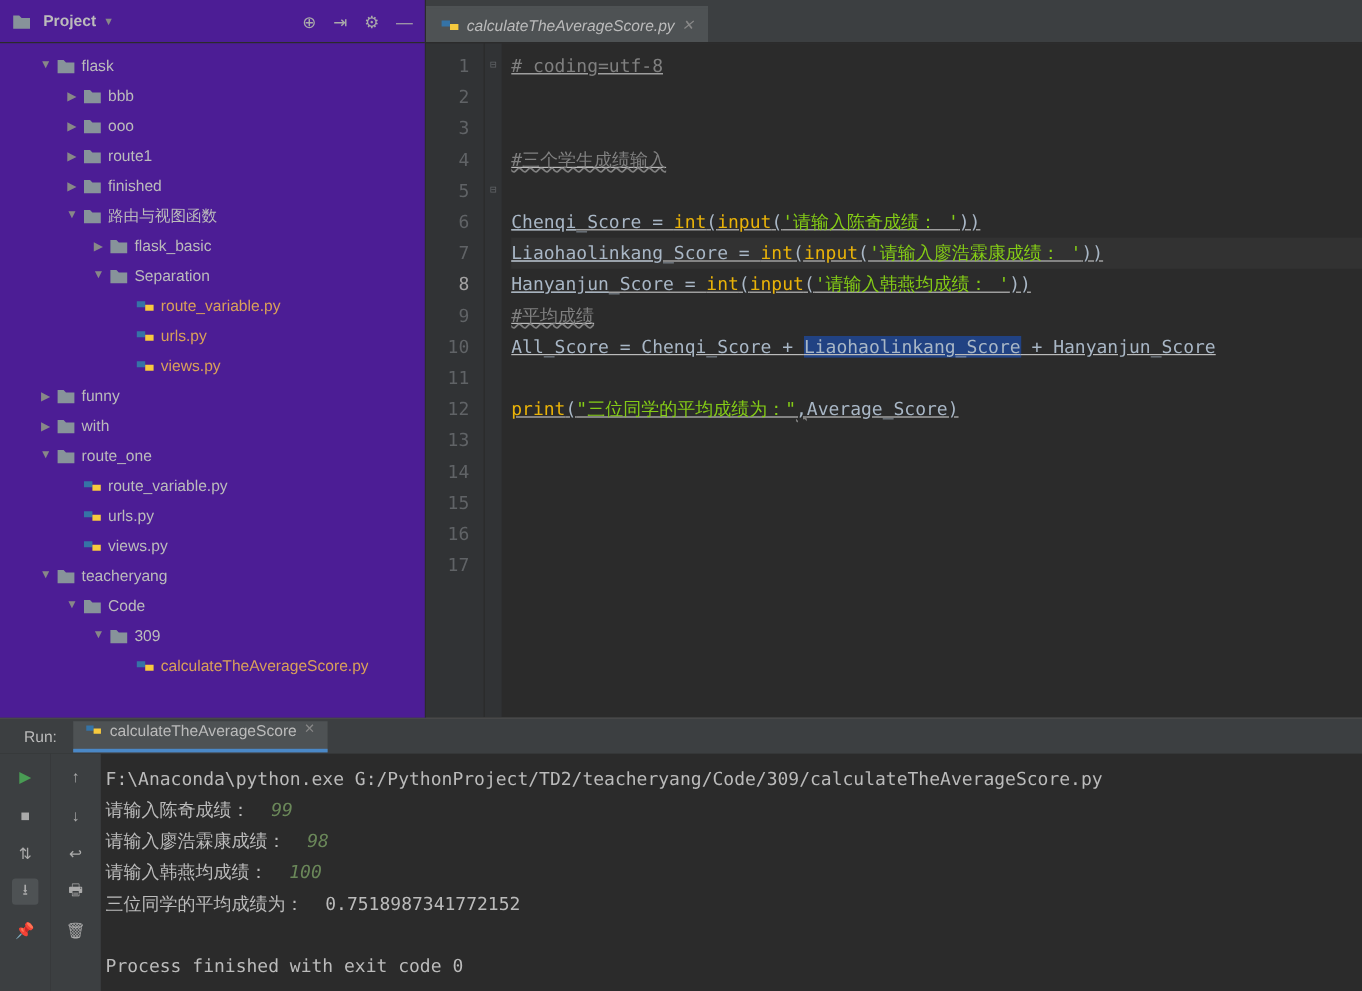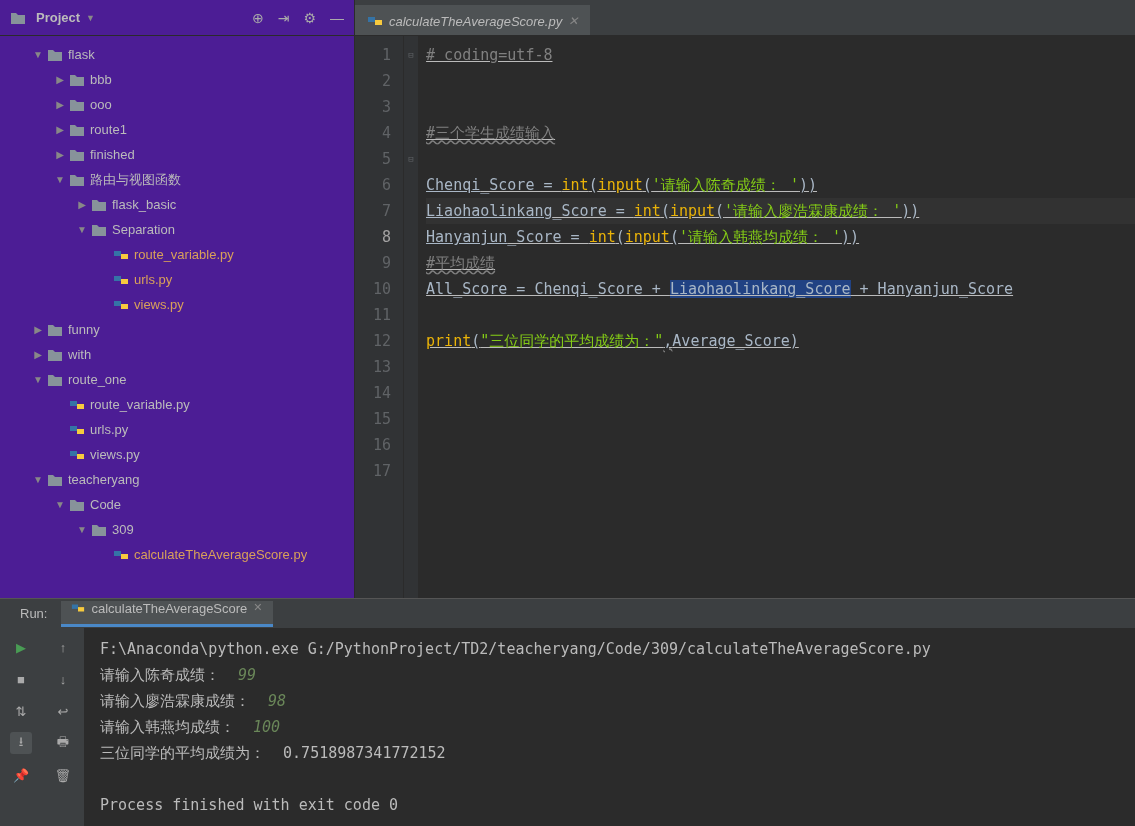--- a/index.html
+++ b/index.html
@@ -43,21 +43,21 @@
 .run-panel { height:228px; background:#2b2b2b; border-top:1px solid #555; display:flex; flex-direction:column; }
 .run-head { height:30px; background:#3c3f41; display:flex; align-items:center; padding:0 20px; gap:10px; }
 .run-tab { background:#4e5254; height:26px; padding:0 10px; display:flex; align-items:flex-start; gap:6px; border-bottom:3px solid #4a88c7; color:#bbb; margin-left:4px; }
 .run-tab .close { color:#888; font-size:11px; cursor:pointer; }
 .run-body { flex:1; display:flex; }
 .run-tools { width:42px; background:#3c3f41; display:flex; flex-direction:column; align-items:center; padding-top:8px; gap:10px; }
 .run-tools2 { width:42px; background:#3c3f41; display:flex; flex-direction:column; align-items:center; padding-top:8px; gap:10px; }
 .rt { width:22px; height:22px; display:flex; align-items:center; justify-content:center; color:#aaa; cursor:pointer; font-size:13px; }
 .rt.play { color:#499c54; }
 .rt.sel { background:#4e5254; border-radius:3px; }
-.console { flex:1; font-family:Consolas,monospace; font-size:15px; line-height:26px; padding:8px 16px; color:#bbb; white-space:pre; overflow:auto; }
+.console { flex:1; font-family:Consolas,monospace; font-size:15px; line-height:26px; padding:8px 4px; color:#bbb; white-space:pre; overflow:auto; }
 .console .grn { color:#6a8759; font-style:italic; }
 svg { display:block; }
 .ico-folder { width:16px; height:14px; }
 .ico-chev { font-size:9px; color:#888; }
 </style>
 </head>
 <body>
 
 <div class="root">
 <div class="top">

